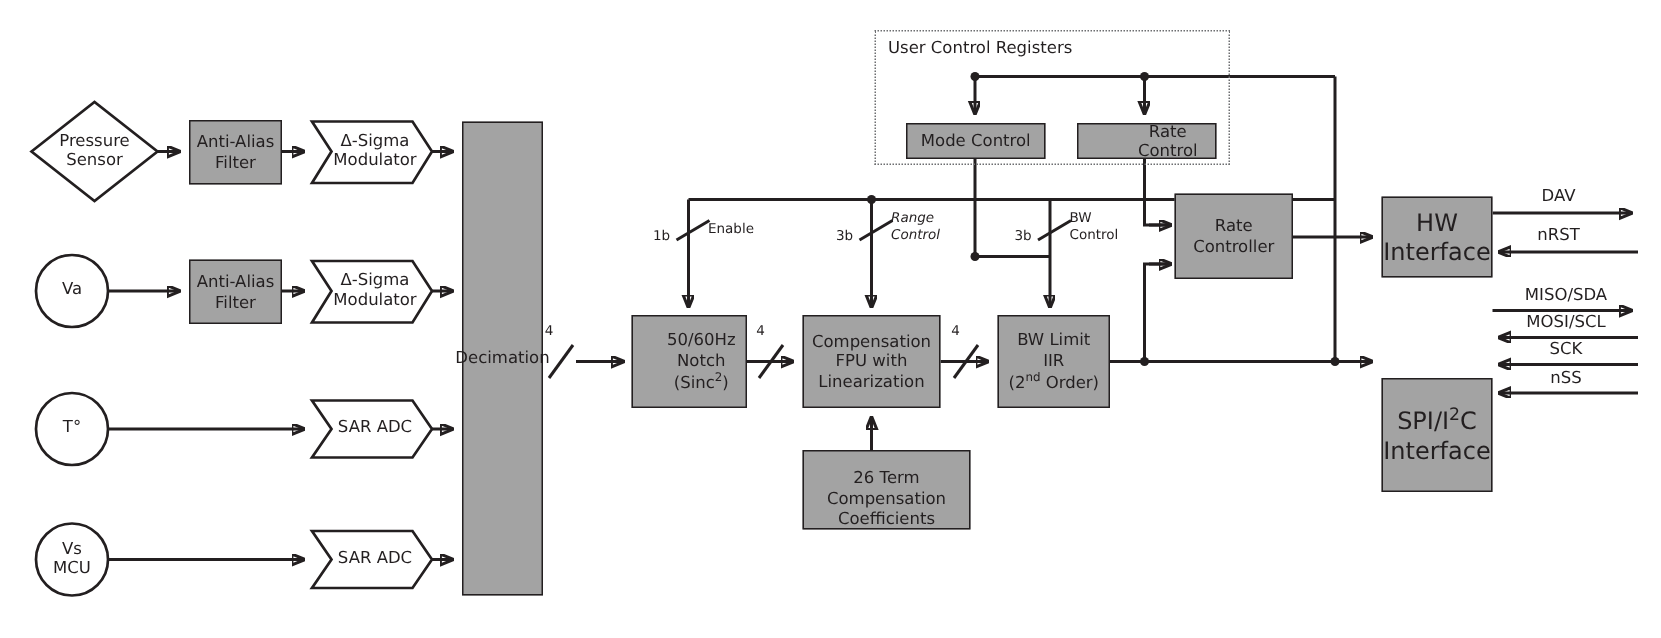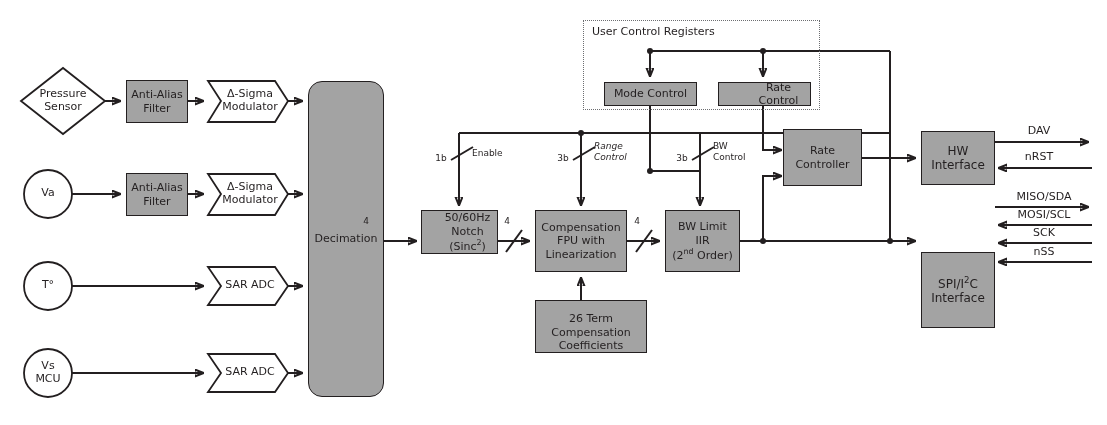--- a/index.html
+++ b/index.html
@@ -8,21 +8,21 @@
   .lbl{position:absolute;text-align:center;line-height:1.18;color:#231f20;}
   .box{position:absolute;border:1.6px solid #231f20;background:#a3a3a3;
        display:flex;align-items:center;justify-content:center;text-align:center;
        line-height:1.2;box-sizing:border-box;}
   .dotbox{position:absolute;border:1.7px dotted #6d6e71;background:transparent;box-sizing:border-box;}
   svg.wires{position:absolute;left:0;top:0;width:1107px;height:425px;overflow:visible;}
   svg.wires line,svg.wires path,svg.wires polyline{stroke:#231f20;stroke-width:2;fill:none;}
   svg.shapes path{fill:#fff;stroke:#231f20;stroke-width:1.8;}
   svg.shapes circle{fill:#fff;stroke:#231f20;stroke-width:1.8;}
   .sup{font-size:.72em;vertical-align:super;}
-  .t13{font-size:12px;}
+  .t13{font-size:16px;}
   .t11{font-size:11px;}
   .t9{font-size:9px;}
   .dot{position:absolute;width:6px;height:6px;border-radius:50%;background:#231f20;}
 </style>
 </head>
 <body>
 
 <div id="root">
 
   <svg class="wires">
@@ -137,25 +137,25 @@
         <div>Filter</div>
       </div>
   </div>
   <div class="box t11" style="left:126px;top:173px;width:62px;height:43px;">
     <div>
         <div>Anti-Alias</div>
         <div>Filter</div>
       </div>
   </div>
 
-  <div class="box t11" style="left:308px;top:81px;width:76px;height:316px;border-radius:14px;">
+  <div class="box t11" style="left:308px;top:81px;width:54px;height:316px;">
     <span>Decimation</span>
   </div>
 
-  <div class="box t11" style="left:421px;top:210px;width:77px;height:44px;padding-left:16px;">
+  <div class="box t11" style="left:421px;top:210px;width:77px;height:62px;padding-left:16px;">
     <div>
       <div>50/60Hz</div>
       <div>Notch</div>
       <div><span>(Sinc</span><span class="sup">2</span><span>)</span></div>
     </div>
   </div>
 
   <div class="box t11" style="left:535px;top:210px;width:92px;height:62px;">
     <div>
       <div>Compensation</div>

